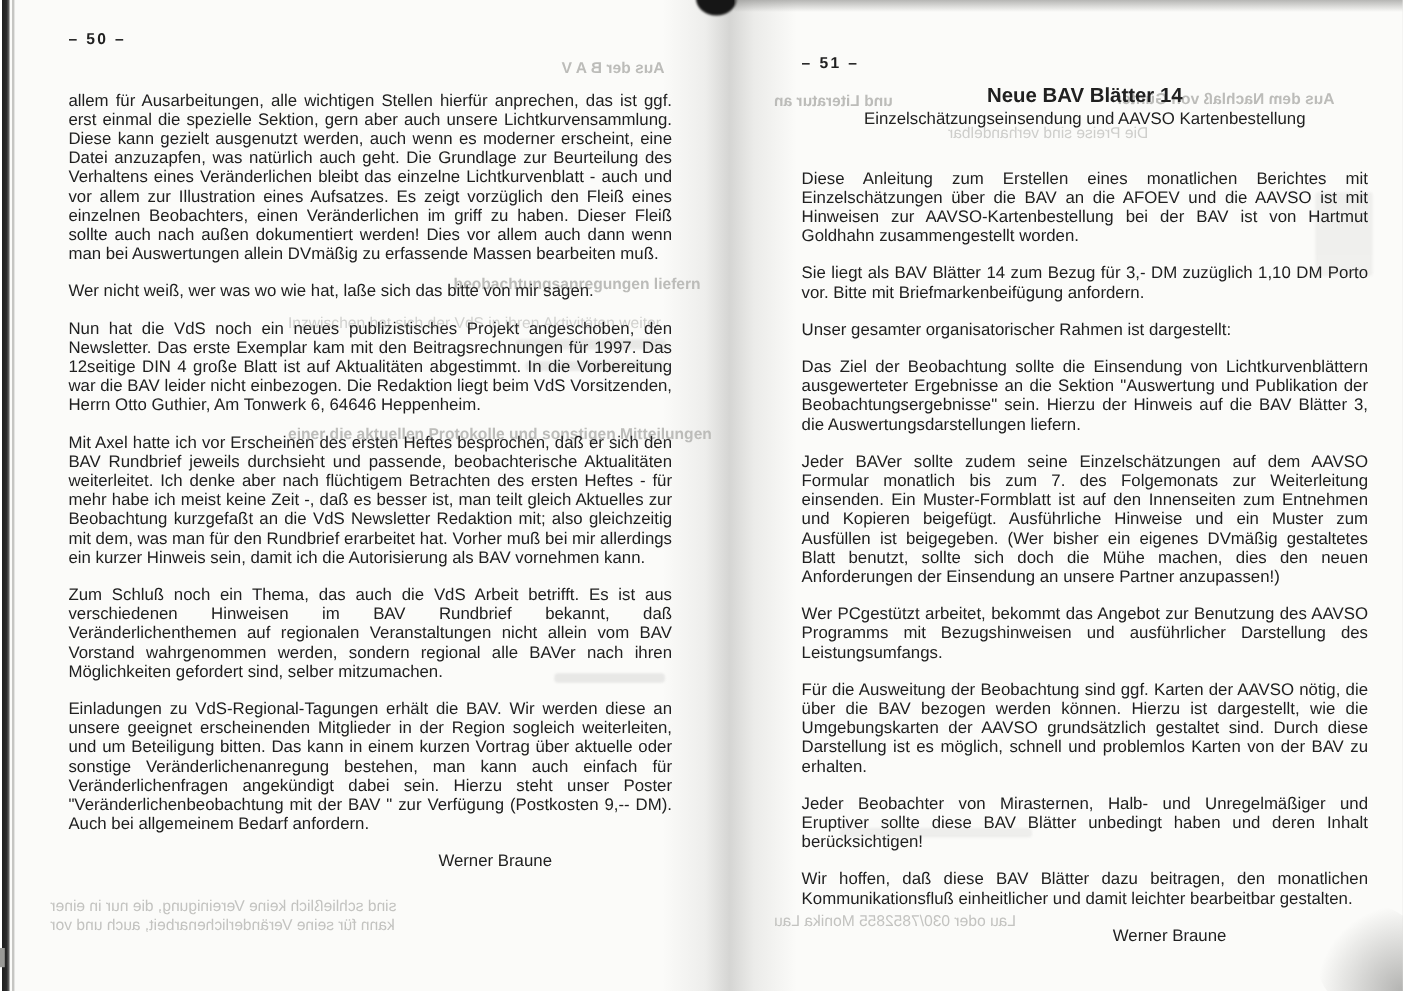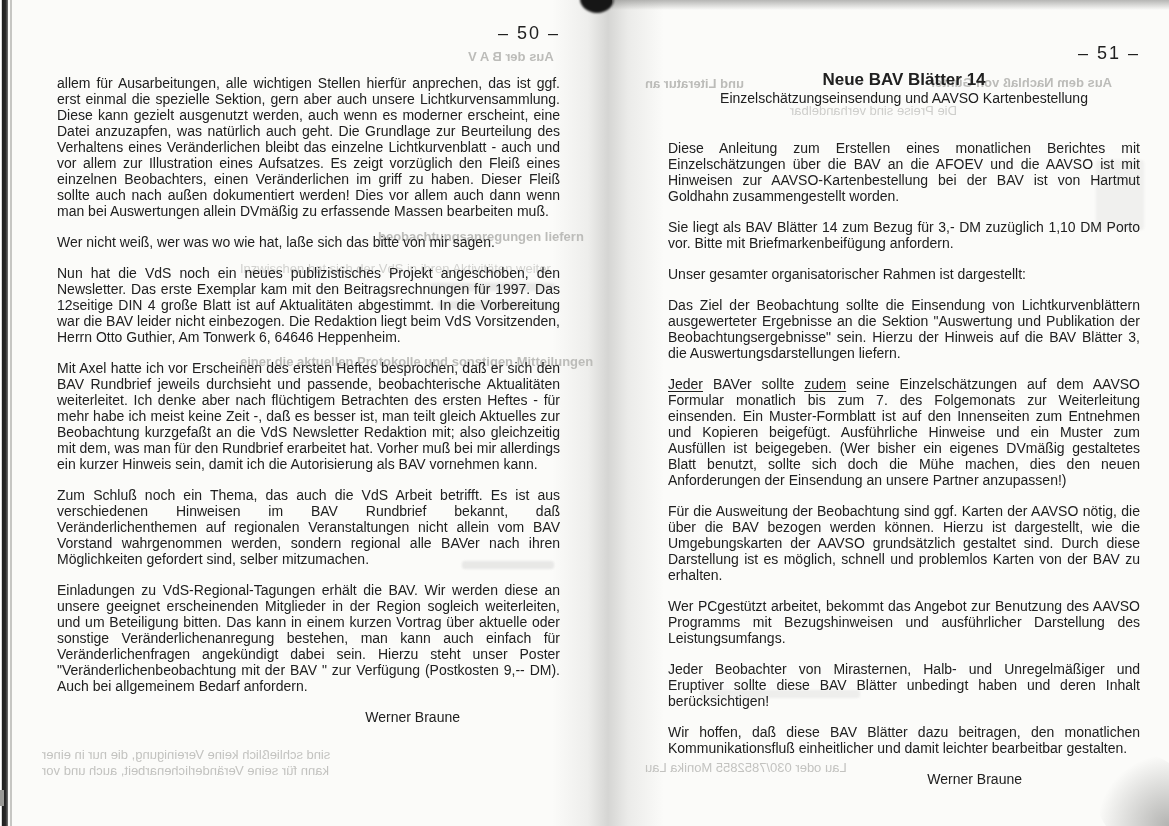--- a/index.html
+++ b/index.html
@@ -50,35 +50,35 @@
   }
   .left-bottom-tick {
     position: absolute; left: 0; top: 790px; width: 4px; height: 16px;
     background: #9a9a97;
   }
   
   .page { position: absolute; font-size: 14px; line-height: 16px; }
   .page-left  { left: 57px;  top: 25px; width: 503px; }
   .page-right { left: 668px; top: 45px; width: 472px; }
   .page-number {
-    text-align: right; font-weight: 400; font-size: 18px;
+    text-align: left; font-weight: 700; font-size: 13px;
     letter-spacing: 2px; margin: 0 0 34px 0;
   }
   .page-right .page-number { margin-bottom: 11px; }
   .article-title {
     text-align: center; font-weight: 700; font-size: 17px; margin: 0 0 2px 0;
   }
   .article-subtitle {
     text-align: center; font-size: 14px; margin: 0 0 34px 0;
   }
   p.body-par {
     margin: 0 0 15px 0;
     text-align: justify;
   }
-  .u { text-decoration: underline; text-underline-offset: 2px; }
+  .u { text-underline-offset: 2px; }
   .signature { text-align: right; margin-top: 1px; }
   .page-left  .signature { padding-right: 100px; }
   .page-right .signature { padding-right: 118px; }
   
   .ghost {
     position: absolute;
     color: #c3c3c0;
     font-size: 13px;
     white-space: nowrap;
     filter: blur(0.5px);
@@ -141,21 +141,21 @@
 
     <p class="body-par">Diese Anleitung zum Erstellen eines monatlichen Berichtes mit Einzelschätzungen über die BAV an die AFOEV und die AAVSO ist mit Hinweisen zur AAVSO-Kartenbestellung bei der BAV ist von Hartmut Goldhahn zusammengestellt worden.</p>
     <p class="body-par">Sie liegt als BAV Blätter 14 zum Bezug für 3,- DM zuzüglich 1,10 DM Porto vor. Bitte mit Briefmarkenbeifügung anfordern.</p>
     <p class="body-par">Unser gesamter organisatorischer Rahmen ist dargestellt:</p>
     <p class="body-par">Das Ziel der Beobachtung sollte die Einsendung von Lichtkurvenblättern ausgewerteter Ergebnisse an die Sektion "Auswertung und Publikation der Beobachtungsergebnisse" sein. Hierzu der Hinweis auf die BAV Blätter 3, die Auswertungsdarstellungen liefern.</p>
 
     <p class="body-par">
       <span class="u">Jeder</span><span> BAVer sollte </span><span class="u">zudem</span><span> seine Einzelschätzungen auf dem AAVSO Formular monatlich bis zum 7. des Folgemonats zur Weiterleitung einsenden. Ein Muster-Formblatt ist auf den Innenseiten zum Entnehmen und Kopieren beigefügt. Ausführliche Hinweise und ein Muster zum Ausfüllen ist beigegeben. (Wer bisher ein eigenes DVmäßig gestaltetes Blatt benutzt, sollte sich doch die Mühe machen, dies den neuen Anforderungen der Einsendung an unsere Partner anzupassen!)</span>
     </p>
 
+    <p class="body-par">Wer PCgestützt arbeitet, bekommt das Angebot zur Benutzung des AAVSO Programms mit Bezugshinweisen und ausführlicher Darstellung des Leistungsumfangs.</p>
     <p class="body-par">Für die Ausweitung der Beobachtung sind ggf. Karten der AAVSO nötig, die über die BAV bezogen werden können. Hierzu ist dargestellt, wie die Umgebungskarten der AAVSO grundsätzlich gestaltet sind. Durch diese Darstellung ist es möglich, schnell und problemlos Karten von der BAV zu erhalten.</p>
-    <p class="body-par">Wer PCgestützt arbeitet, bekommt das Angebot zur Benutzung des AAVSO Programms mit Bezugshinweisen und ausführlicher Darstellung des Leistungsumfangs.</p>
     <p class="body-par">Jeder Beobachter von Mirasternen, Halb- und Unregelmäßiger und Eruptiver sollte diese BAV Blätter unbedingt haben und deren Inhalt berücksichtigen!</p>
     <p class="body-par">Wir hoffen, daß diese BAV Blätter dazu beitragen, den monatlichen Kommunikationsfluß einheitlicher und damit leichter bearbeitbar gestalten.</p>
 
     <div class="signature">Werner Braune</div>
   </div>
 
 </div>
 
 </body></html>

